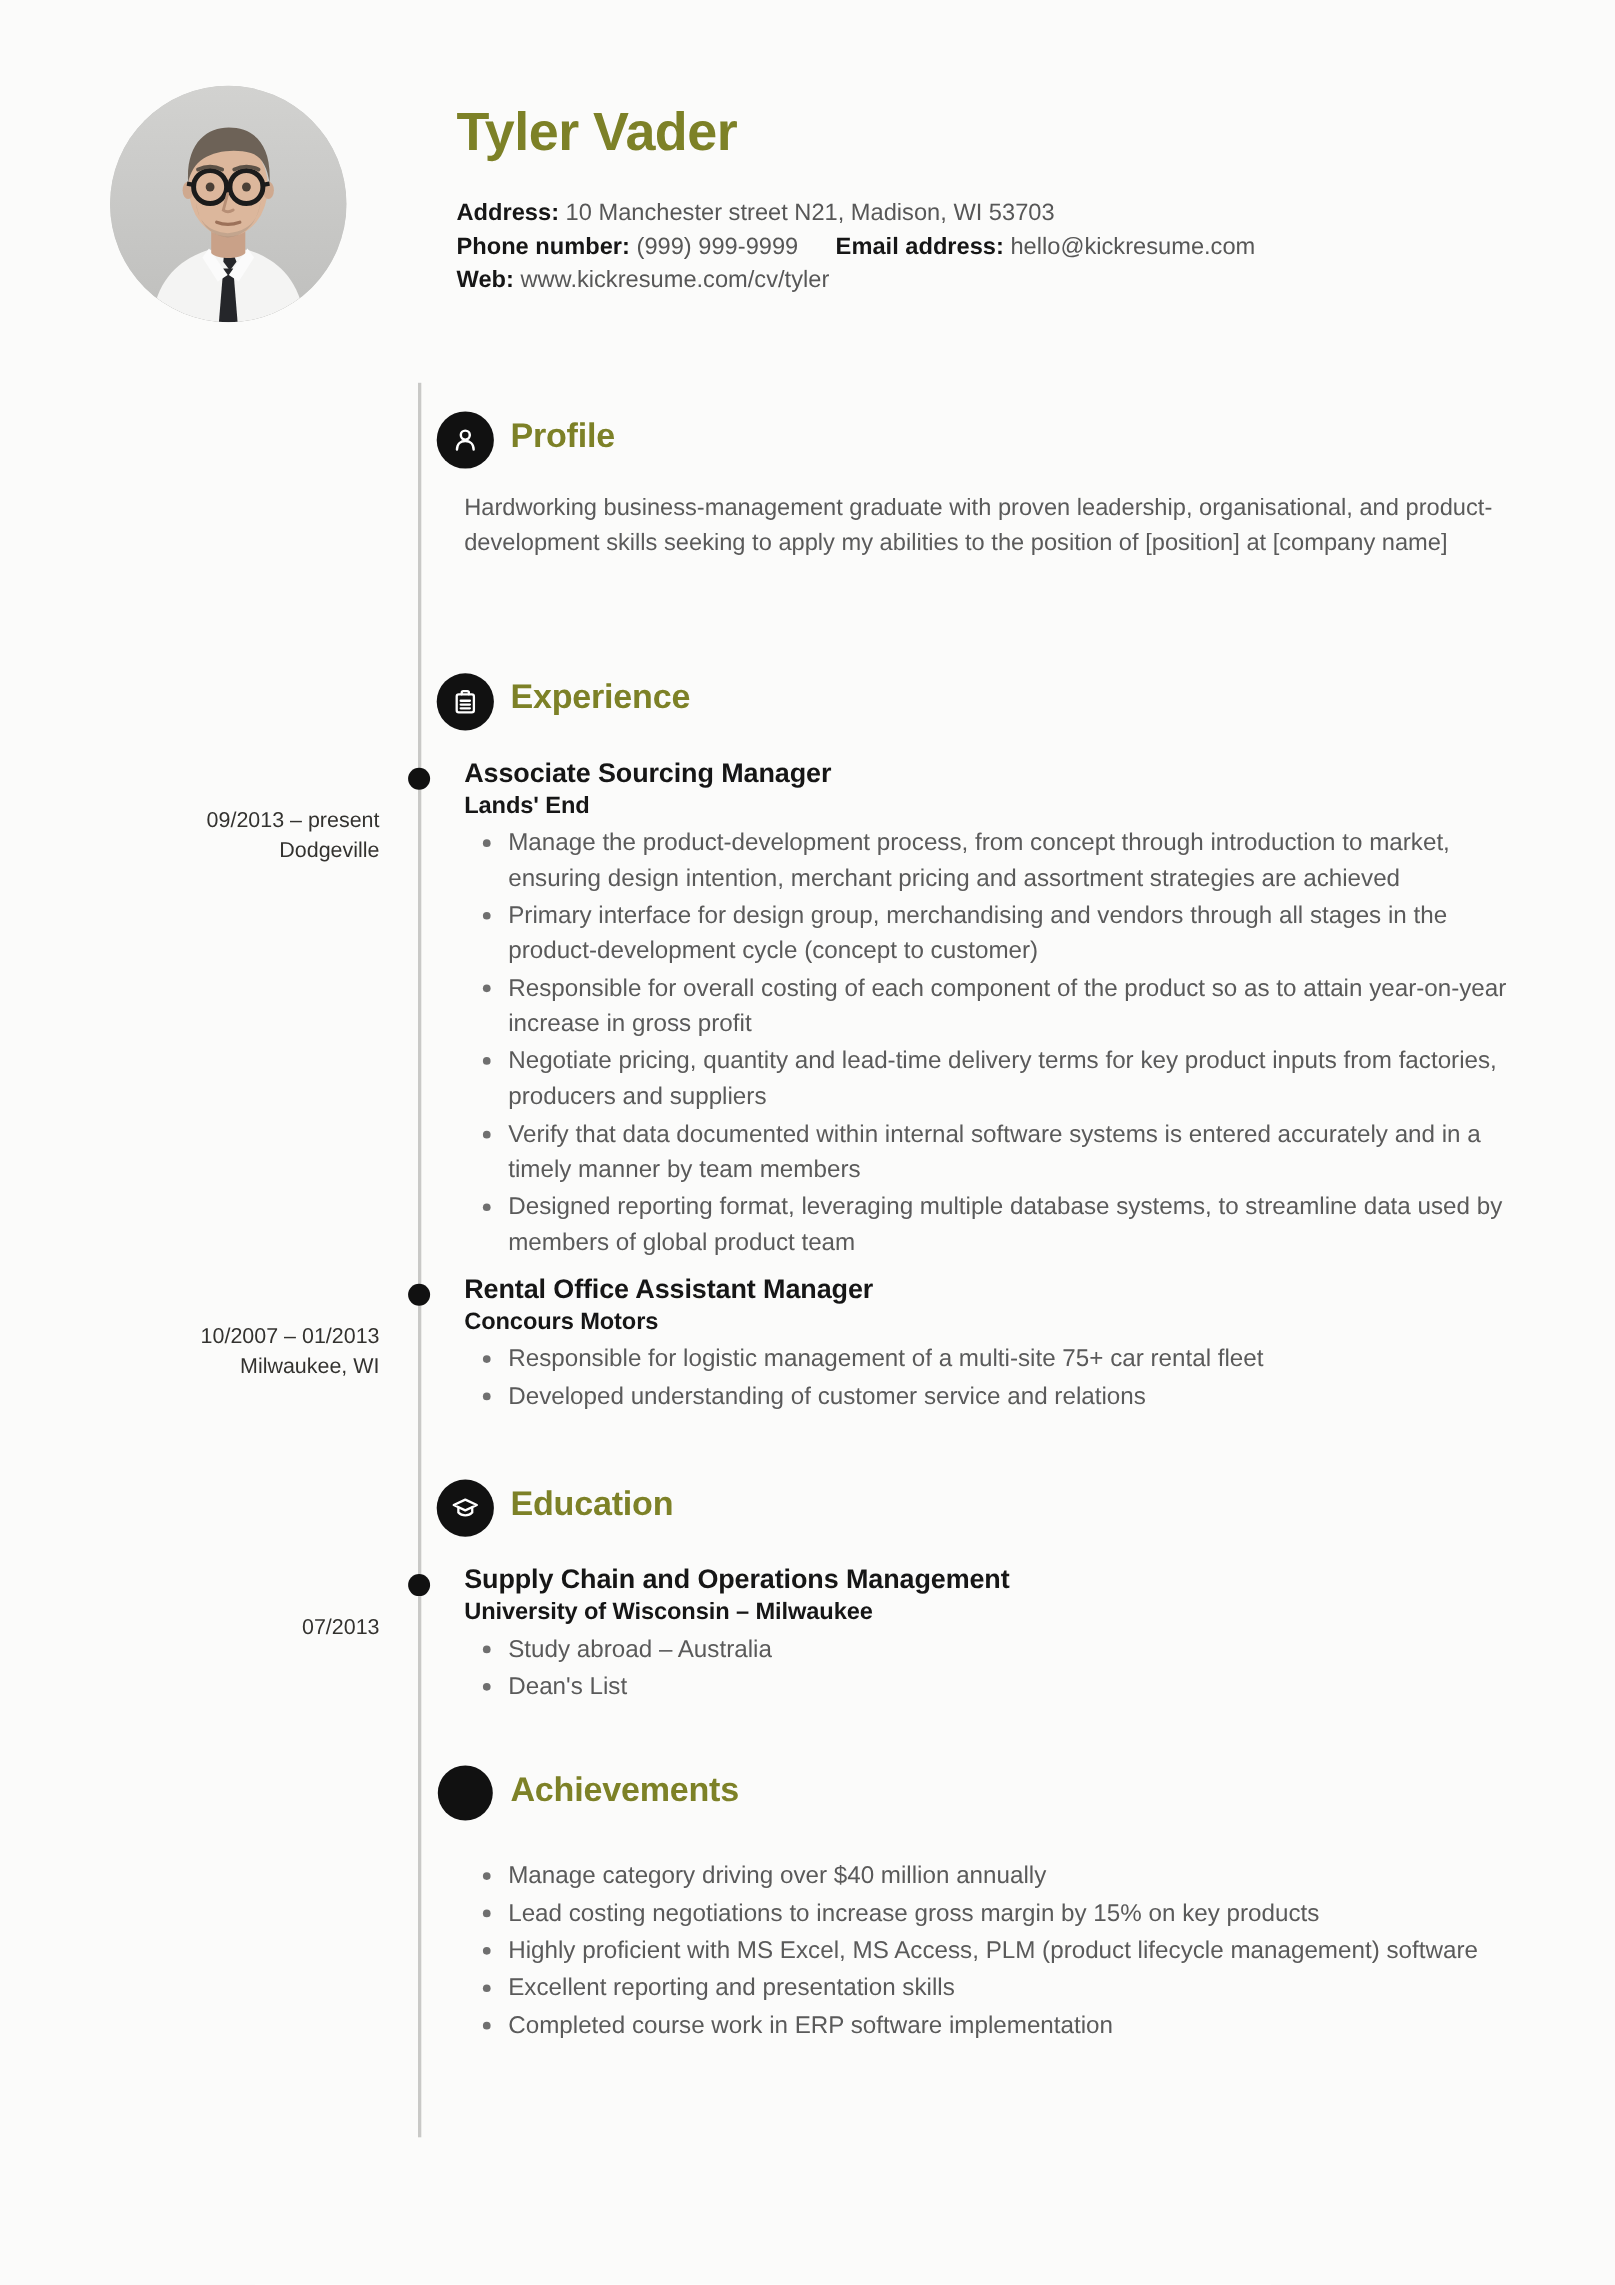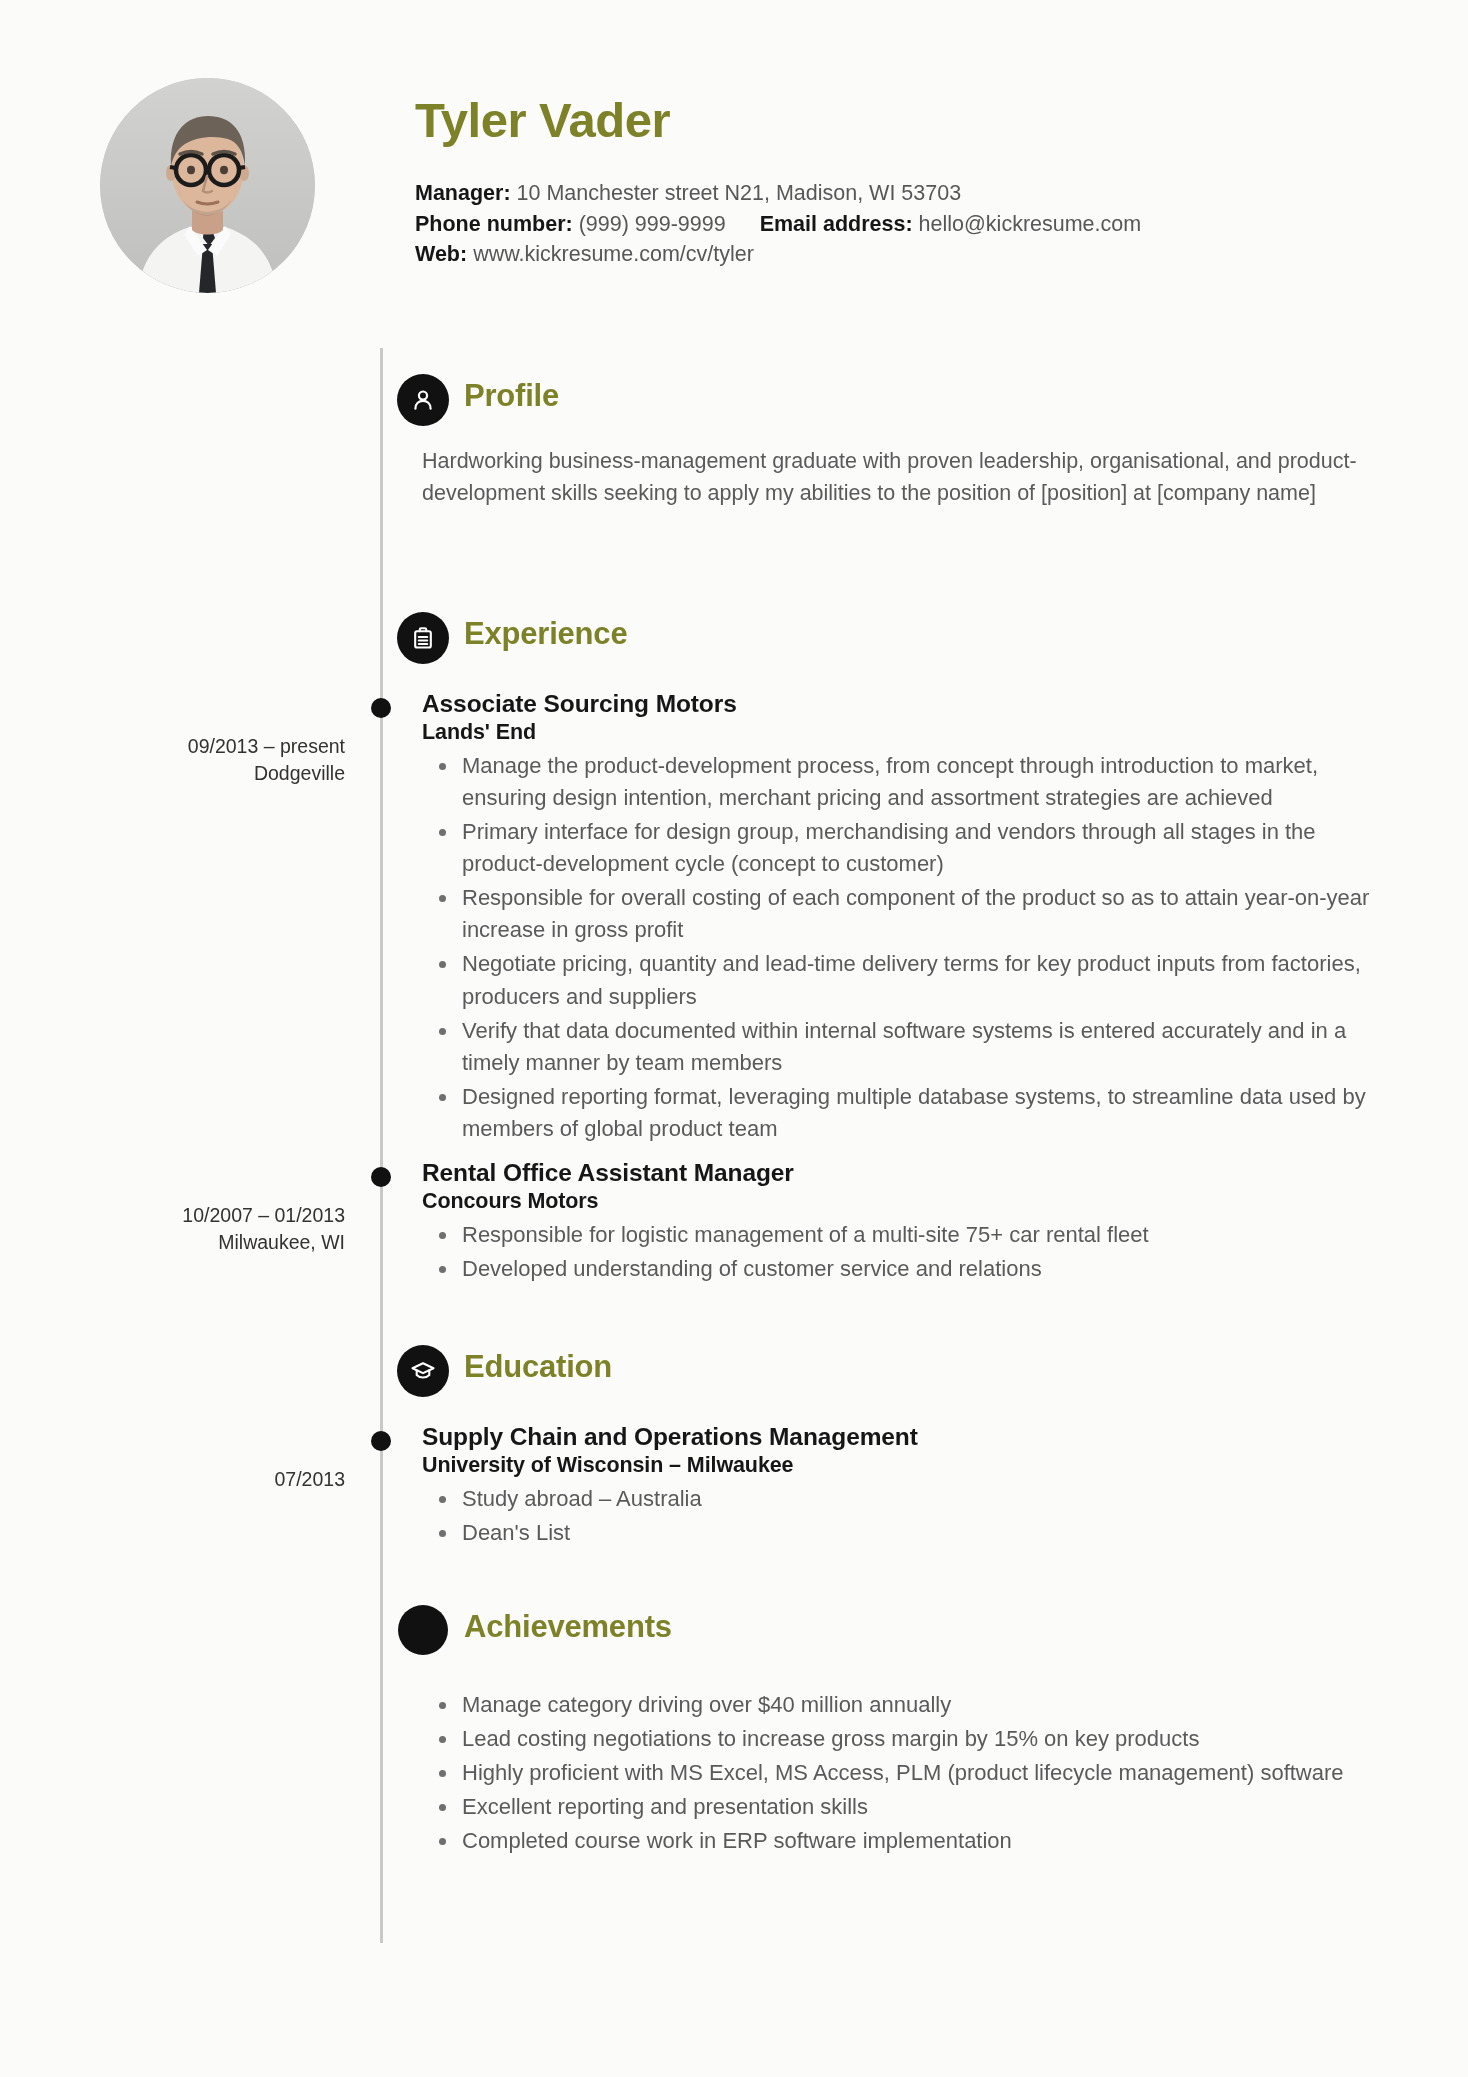--- a/index.html
+++ b/index.html
@@ -263,21 +263,21 @@
 
           <path d="M78 105 Q82 135 107 138 Q132 135 137 105 Q134 132 107 134 Q80 132 78 105 Z" fill="#8e7f70" opacity="0.32"></path>
         </g>
       </svg>
     </div>
 
     <div class="identity">
       <div class="full-name">Tyler Vader</div>
 
       <div class="contact-line">
-        <span class="contact-label">Manager:</span>
+        <span class="contact-label">Address:</span>
         <span class="contact-val">10 Manchester street N21, Madison, WI 53703</span>
       </div>
 
       <div class="contact-line">
         <span class="contact-label">Phone number:</span>
         <span class="contact-val">(999) 999-9999</span>
         <span class="gap-inline"></span>
         <span class="contact-label">Email address:</span>
         <span class="contact-val">hello@kickresume.com</span>
       </div>
@@ -317,21 +317,21 @@
     </div>
   </div>
 
   <div class="entry" style="top:689px;">
     <div class="entry-dates">
       <div>09/2013 – present</div>
       <div>Dodgeville</div>
     </div>
     <div class="entry-dot"></div>
     <div class="entry-main">
-      <div class="entry-title">Associate Sourcing Motors</div>
+      <div class="entry-title">Associate Sourcing Manager</div>
       <div class="entry-org">Lands' End</div>
       <ul class="bullets">
         <li>Manage the product-development process, from concept through introduction to market, ensuring design intention, merchant pricing and assortment strategies are achieved</li>
         <li>Primary interface for design group, merchandising and vendors through all stages in the product-development cycle (concept to customer)</li>
         <li>Responsible for overall costing of each component of the product so as to attain year-on-year increase in gross profit</li>
         <li>Negotiate pricing, quantity and lead-time delivery terms for key product inputs from factories, producers and suppliers</li>
         <li>Verify that data documented within internal software systems is entered accurately and in a timely manner by team members</li>
         <li>Designed reporting format, leveraging multiple database systems, to streamline data used by members of global product team</li>
       </ul>
     </div>

